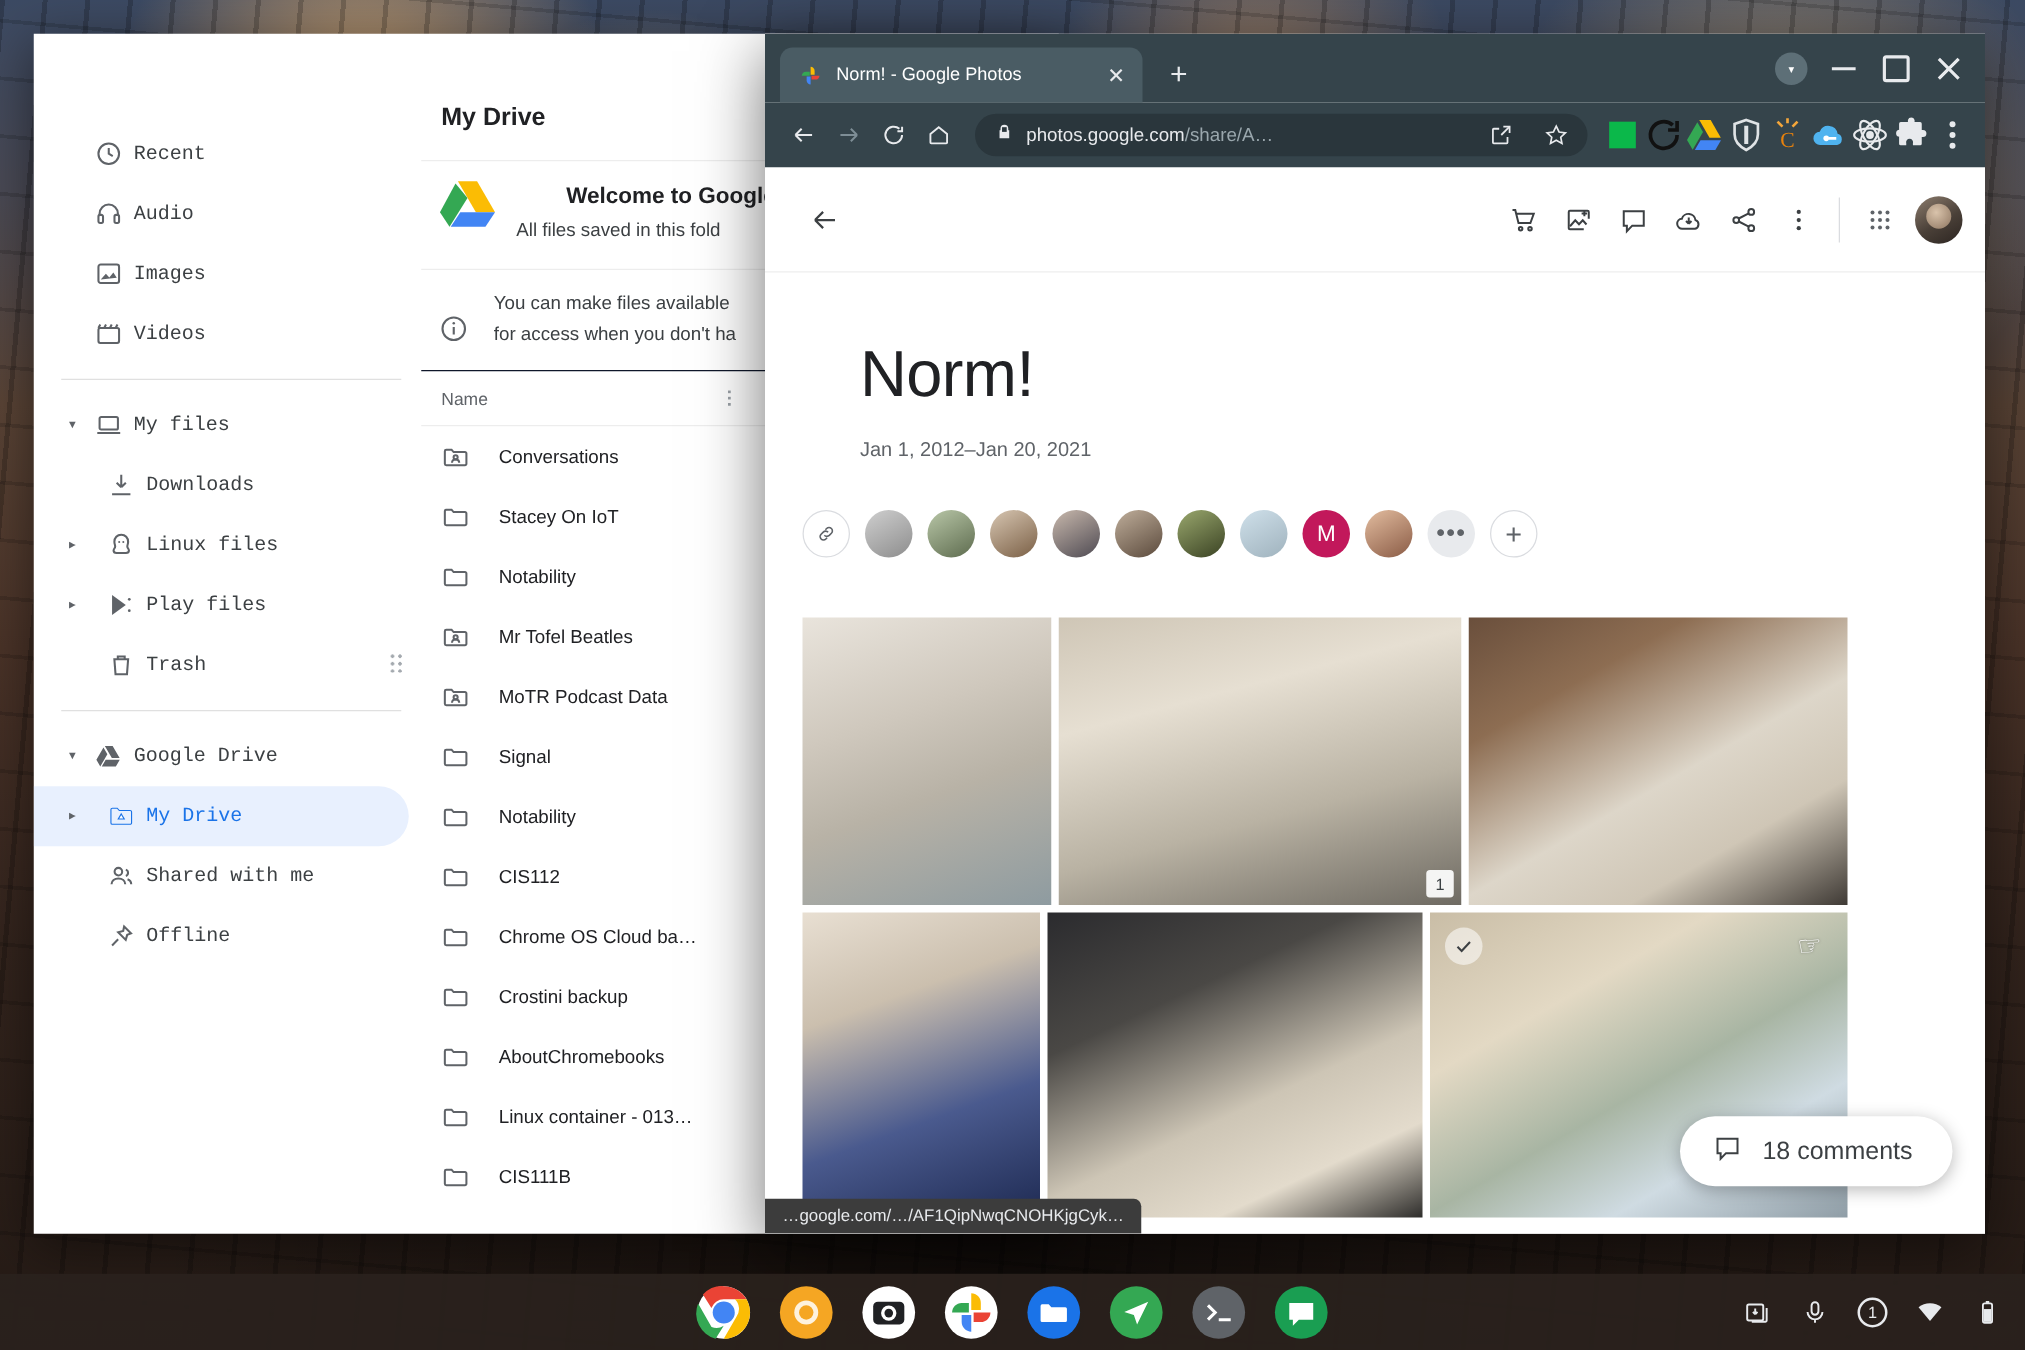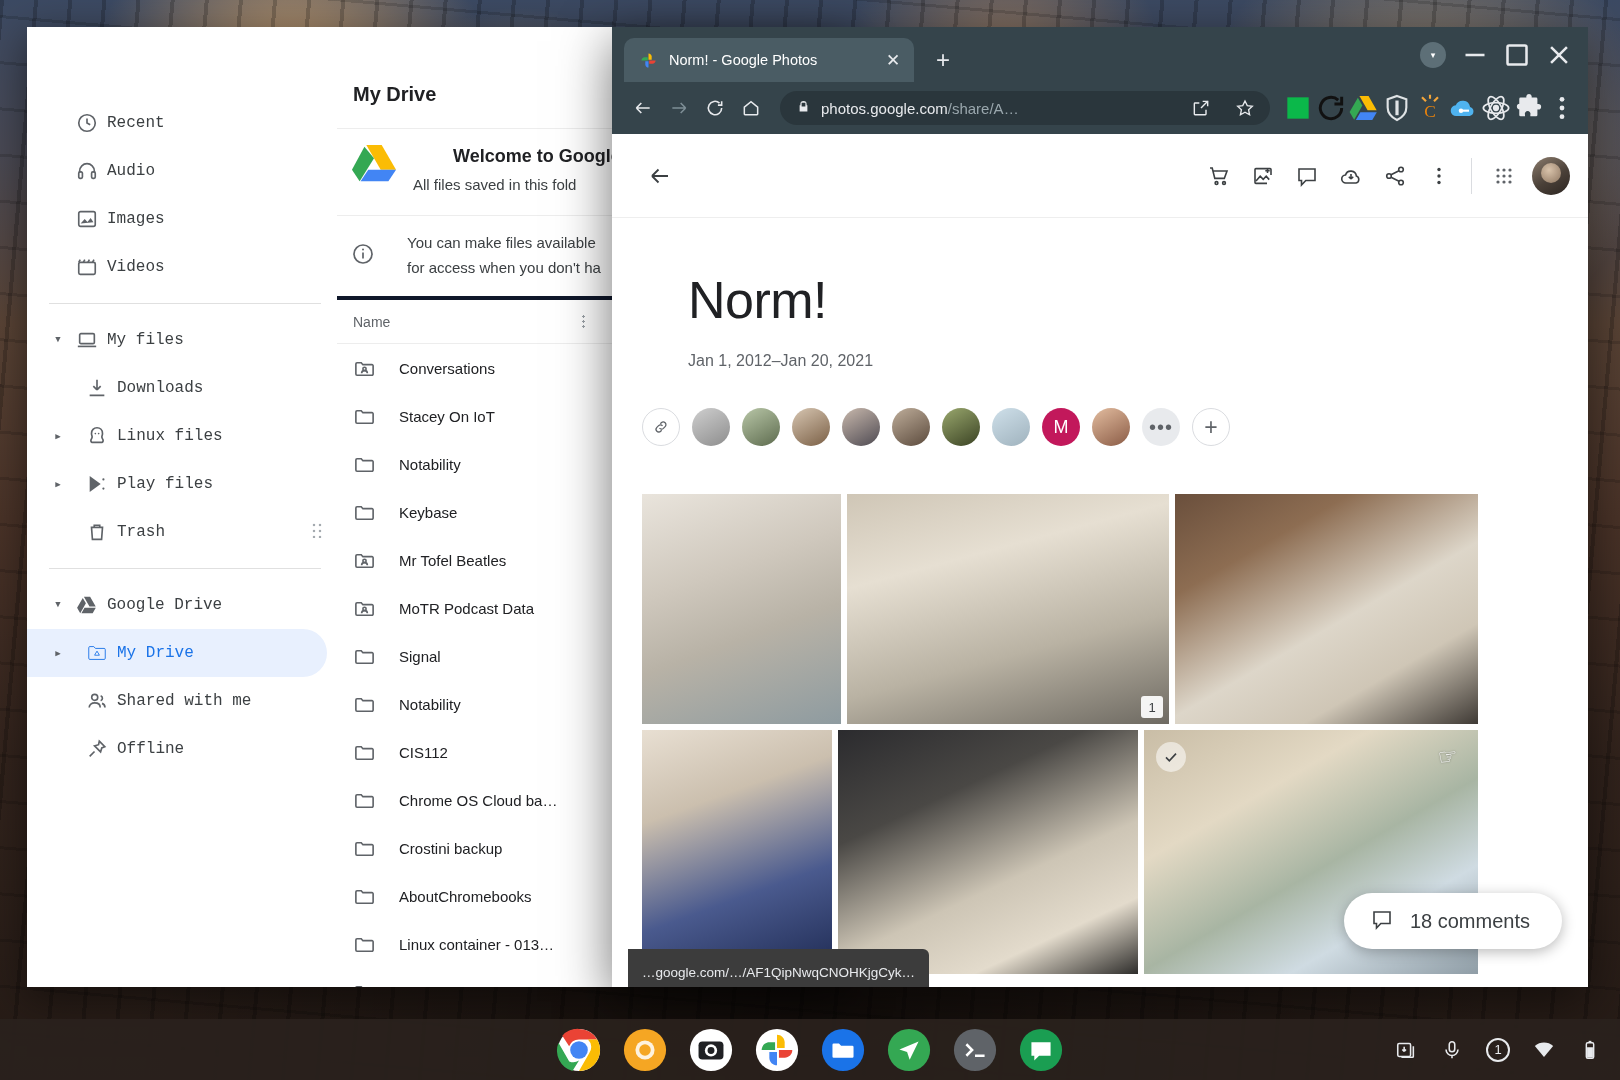--- a/index.html
+++ b/index.html
@@ -87,24 +87,24 @@
   }
   .banner {
     display: flex; align-items: flex-start; gap: 16px;
     padding: 14px 14px 18px 14px;
     border-top: 1px solid #ededed;
   }
   .drive-logo { width: 46px; height: 40px; flex: 0 0 46px; }
   .banner-title { font-size: 18px; font-weight: bold; color: #202124; line-height: 26px; margin-left: 40px; }
   .banner-sub { font-size: 15px; color: #3c4043; line-height: 24px; margin-top: 4px; }
   .info-banner {
-    display: flex; align-items: center; gap: 32px;
+    display: flex; align-items: flex-end; gap: 20px;
     padding: 14px 14px 16px 14px;
     border-top: 1px solid #ededed;
-    border-bottom: 4px solid #0f172a;
+    border-bottom: 1px solid #0f172a;
   }
   .info-banner svg { width: 24px; height: 24px; flex: 0 0 24px; margin-top: 2px; }
   .info-text { font-size: 15px; color: #3c4043; line-height: 25px; }
   .col-head {
     display: flex; align-items: center;
     height: 44px; padding-left: 16px;
     font-size: 14px; color: #5f6368;
     border-bottom: 1px solid #ededed;
     position: relative;
   }
@@ -300,24 +300,24 @@
     background: #fff;
     box-shadow: 0 3px 14px rgba(0,0,0,0.28);
     display: flex; align-items: center; gap: 16px;
     padding: 0 32px 0 26px;
     font-size: 20px; color: #3c4043;
     cursor: pointer;
   }
   .comments-pill svg { width: 24px; height: 24px; }
 
   .status-tip {
-    position: absolute; left: 16px; bottom: 0;
+    position: absolute; left: 0; bottom: 0;
     background: #3c3c3c; color: #e8eaed;
     font-size: 13.5px;
-    padding: 16px 14px 7px 14px;
+    padding: 6px 14px 7px 14px;
     border-radius: 0 6px 0 0;
     white-space: nowrap;
   }
 
   
   #shelf {
     position: absolute; left: 0; bottom: 0;
     width: 1620px; height: 61px;
     background: rgba(42,33,29,0.93);
     display: flex; align-items: center;
@@ -563,28 +563,20 @@
           </span>
           <span>Stacey On IoT</span>
         </div>
         <div class="file-row">
           <span class="f-ico">
             <svg viewBox="0 0 24 24" fill="none" stroke="#5f6368" stroke-width="1.7">
               <path d="M3 7.2A1.2 1.2 0 0 1 4.2 6h4.4l1.7 2h9.5A1.2 1.2 0 0 1 21 9.2v8.6A1.2 1.2 0 0 1 19.8 19H4.2A1.2 1.2 0 0 1 3 17.8z"></path>
             </svg>
           </span>
           <span>Notability</span>
-        </div>
-        <div class="file-row">
-          <span class="f-ico">
-            <svg viewBox="0 0 24 24" fill="none" stroke="#5f6368" stroke-width="1.7">
-              <path d="M3 7.2A1.2 1.2 0 0 1 4.2 6h4.4l1.7 2h9.5A1.2 1.2 0 0 1 21 9.2v8.6A1.2 1.2 0 0 1 19.8 19H4.2A1.2 1.2 0 0 1 3 17.8z"></path>
-            </svg>
-          </span>
-          <span>Keybase</span>
         </div>
         <div class="file-row">
           <span class="f-ico">
             <svg viewBox="0 0 24 24" fill="none" stroke="#5f6368" stroke-width="1.7">
               <path d="M3 7.2A1.2 1.2 0 0 1 4.2 6h4.4l1.7 2h9.5A1.2 1.2 0 0 1 21 9.2v8.6A1.2 1.2 0 0 1 19.8 19H4.2A1.2 1.2 0 0 1 3 17.8z"></path>
               <circle cx="12" cy="12.4" r="1.7"></circle>
               <path d="M9 17c0-1.8 1.4-2.8 3-2.8s3 1 3 2.8"></path>
             </svg>
           </span>
           <span>Mr Tofel Beatles</span>

